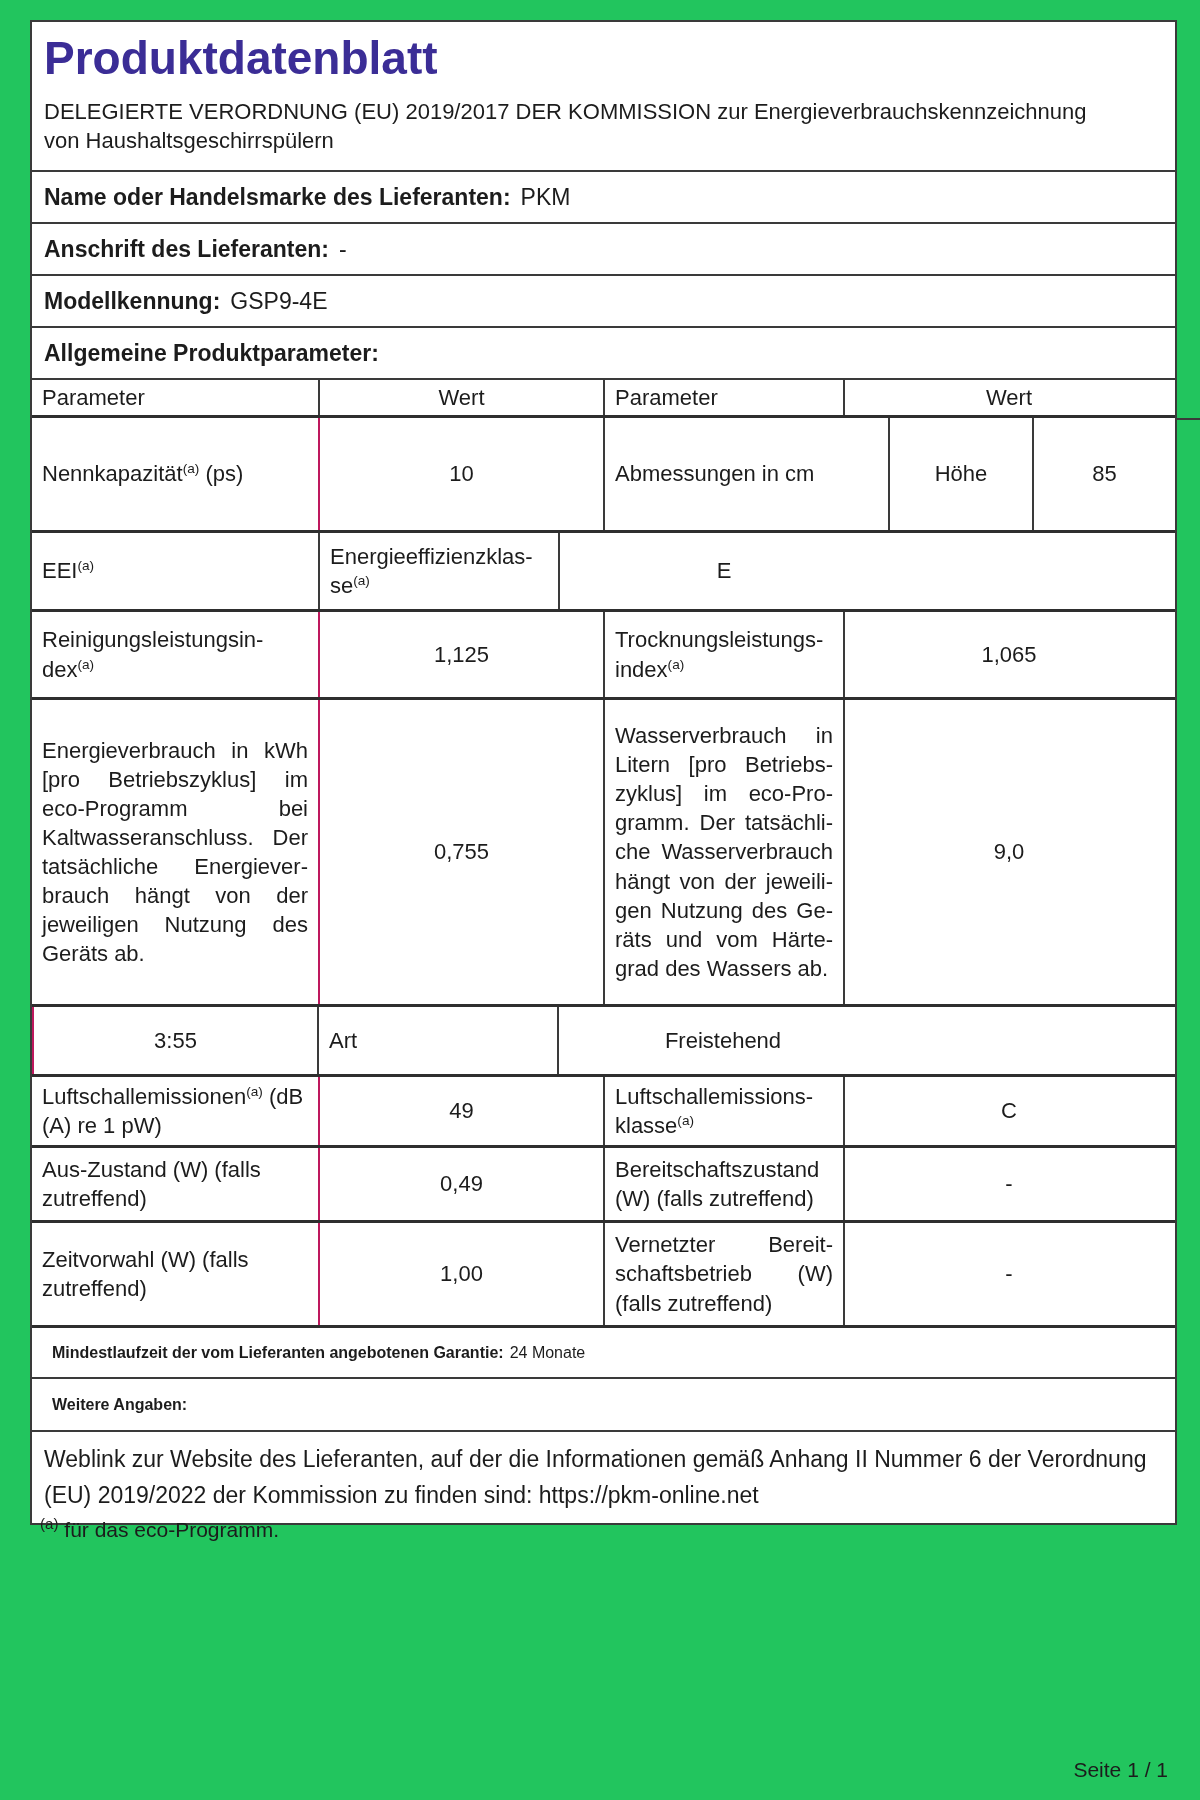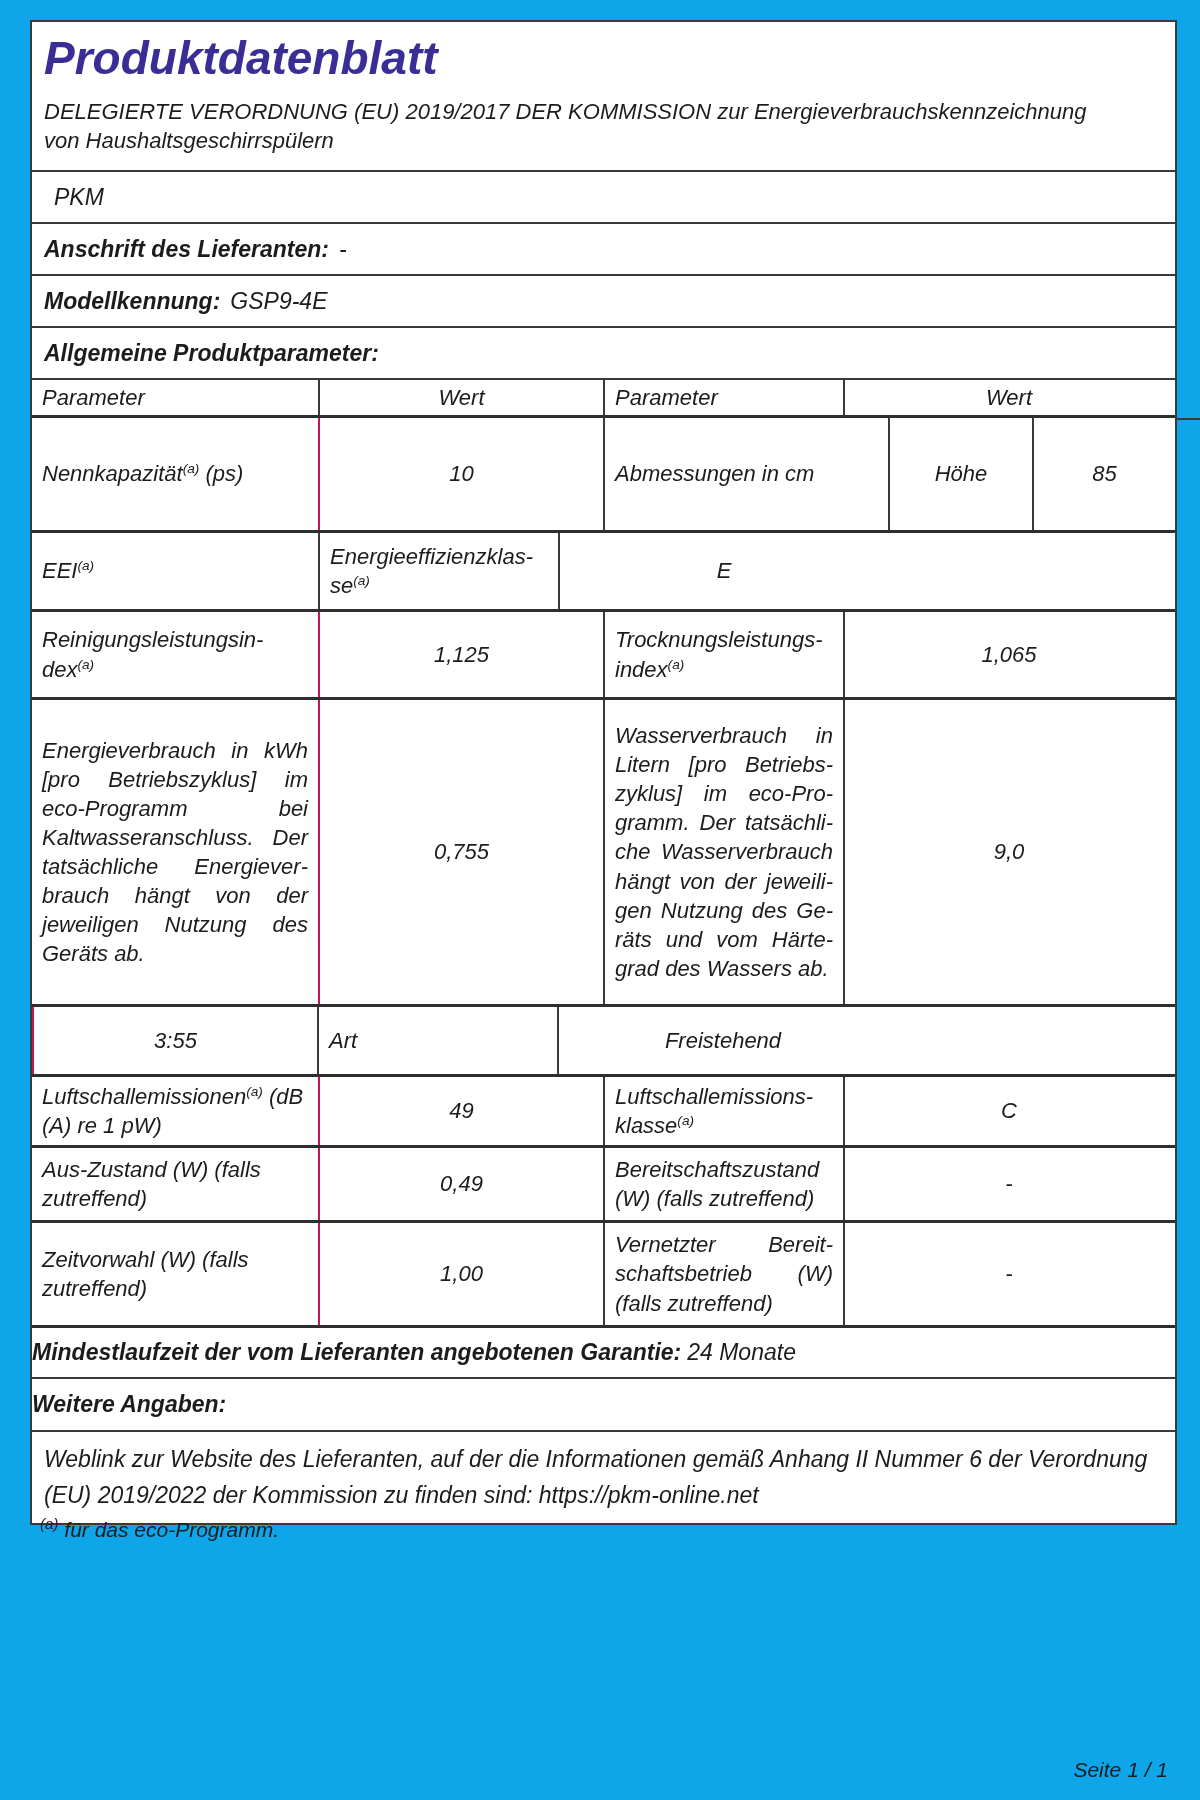--- a/index.html
+++ b/index.html
@@ -5,23 +5,22 @@
   * { margin:0; padding:0; box-sizing:border-box; }
   html,body { background:#ffffff; }
   body {
     font-family:"Liberation Sans","DejaVu Sans",sans-serif;
     color:#1c1c1c;
     width:1200px;
   }
   .page {
     position:relative;
     width:1200px; height:1800px;
-    background:#0ea5e9;
+    background:#22c55e;
     overflow:hidden;
-    font-style:italic;
   }
   .sheet {
     position:absolute; left:30px; top:20px;
     width:1147px;
     border:2px solid #3a3a3a;
     background:#fff;
   }
   
   .title-block { height:148px; padding:10px 12px 0 12px; }
   .doc-title {
@@ -68,21 +67,21 @@
   .dim-label { width:285px; border-left:2px solid #3a3a3a; padding:6px 10px; display:flex; align-items:center; }
   .dim-table { width:285px; border-left:2px solid #3a3a3a; display:flex; flex-direction:row; }
   .dim-row { flex:1; display:flex; border-top:2px solid #3a3a3a; }
   .dim-row:first-child { border-top:none; }
   .dim-name { width:142px; display:flex; align-items:center; justify-content:center; }
   .dim-val  { width:143px; border-left:2px solid #3a3a3a; display:flex; align-items:center; justify-content:center; }
   
   .bottom-row {
     border-top:3px solid #2e2e2e;
     display:flex; align-items:center;
-    padding:0 0; font-size:23px;
+    padding:0 20px; font-size:16px;
   }
   .bottom-row .lbl { font-weight:700; }
   .bottom-row .val { margin-left:6px; font-weight:400; }
   .weblink-row {
     border-top:2px solid #3a3a3a;
     padding:10px 12px; font-size:23px; line-height:1.55;
   }
   
   .footnote {
     position:absolute; left:40px; top:1518px;
@@ -99,20 +98,21 @@
 
 <div class="page">
   <div class="sheet">
 
     <div class="title-block">
       <div class="doc-title">Produktdatenblatt</div>
       <div class="doc-subtitle">DELEGIERTE VERORDNUNG (EU) 2019/2017 DER KOMMISSION zur Energieverbrauchskennzeichnung von Haushaltsgeschirrspülern</div>
     </div>
 
     <div class="info-row">
+      <span class="lbl">Name oder Handelsmarke des Lieferanten:</span>
       <span class="val">PKM</span>
     </div>
     <div class="info-row">
       <span class="lbl">Anschrift des Lieferanten:</span>
       <span class="val">-</span>
     </div>
     <div class="info-row">
       <span class="lbl">Modellkennung:</span>
       <span class="val">GSP9-4E</span>
     </div>

